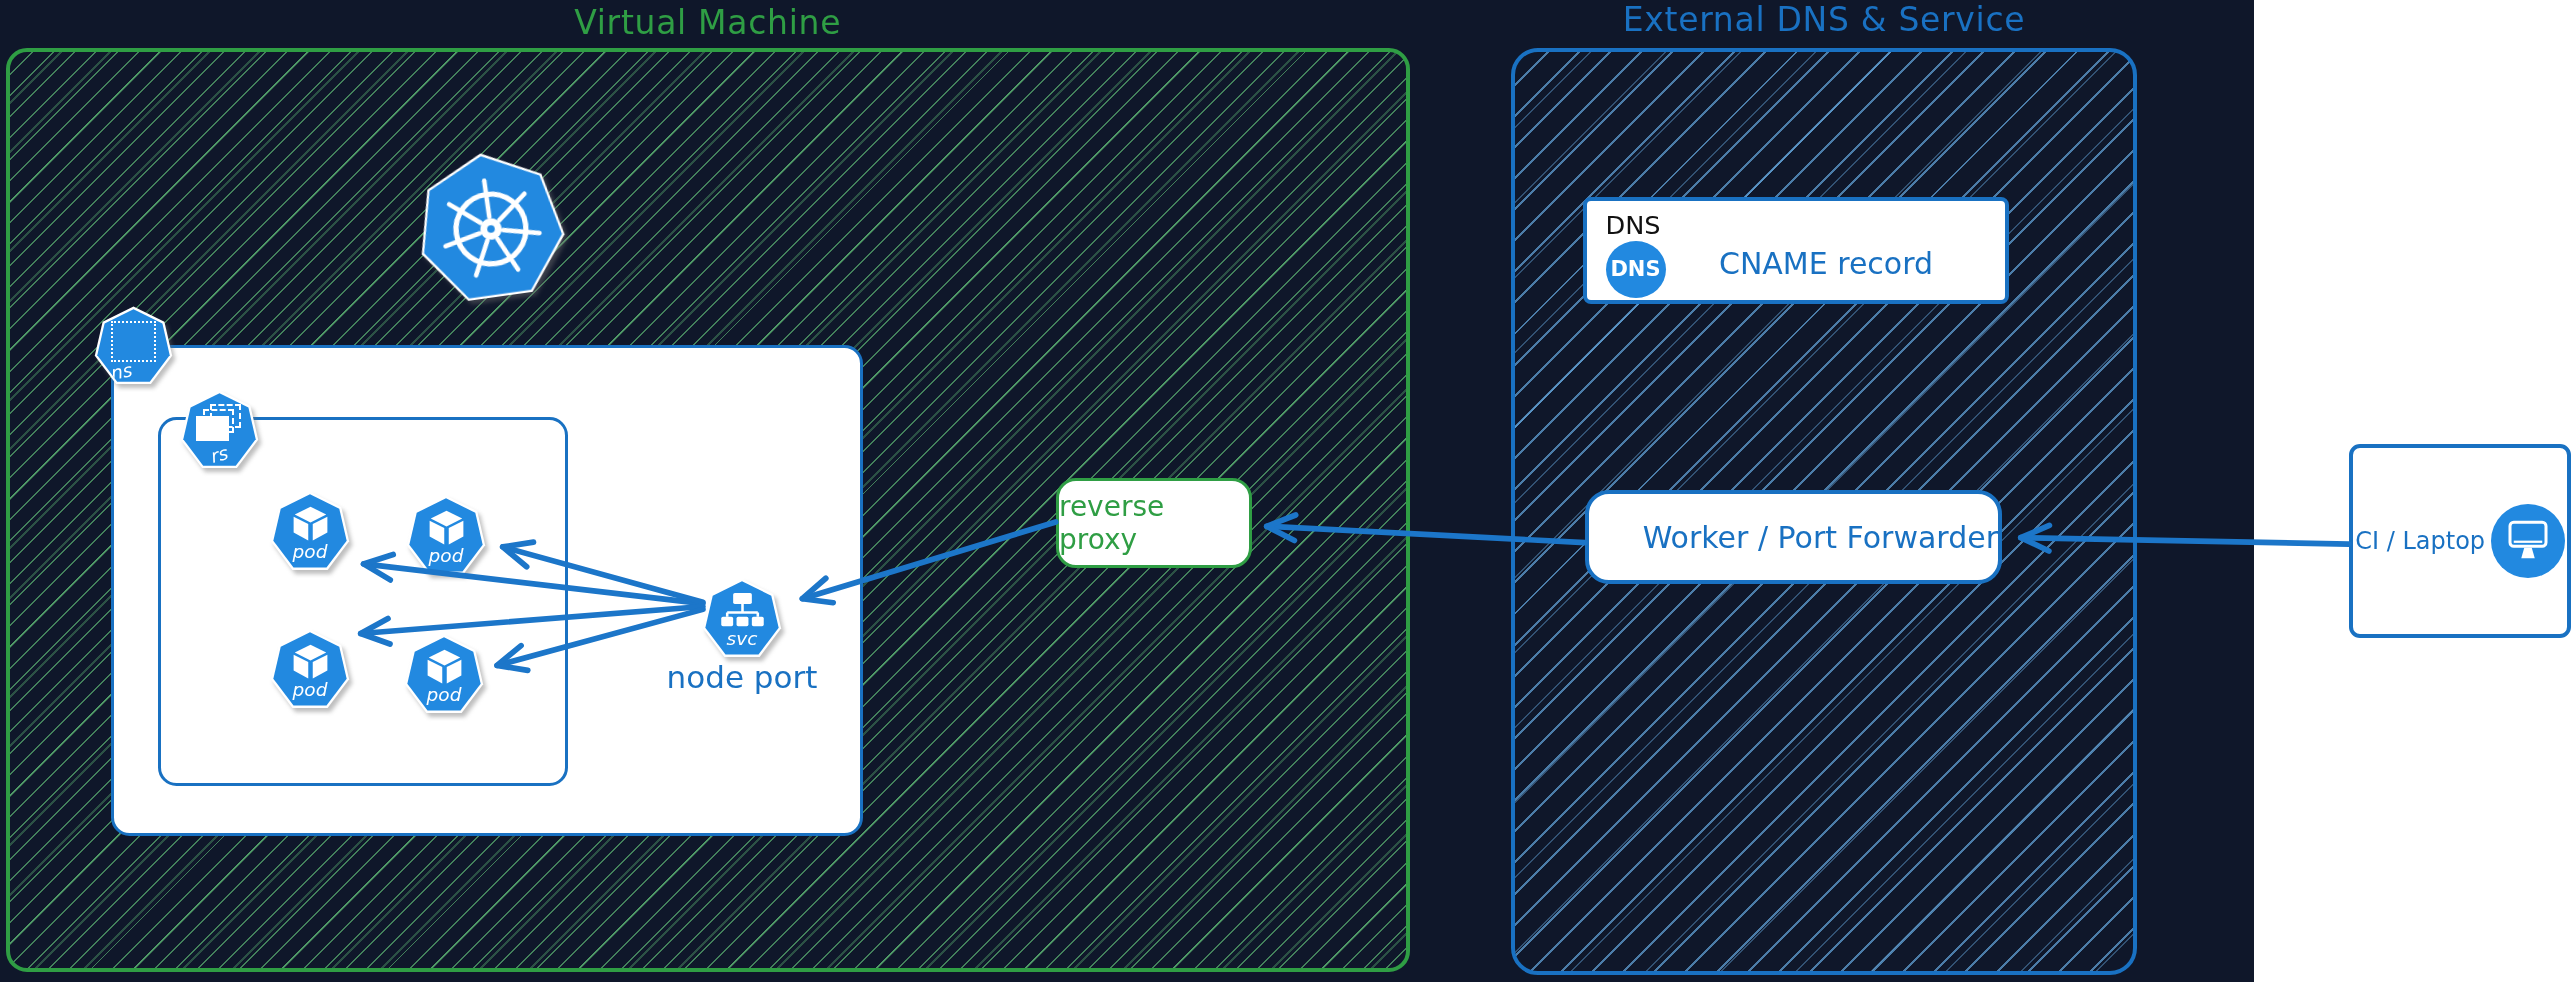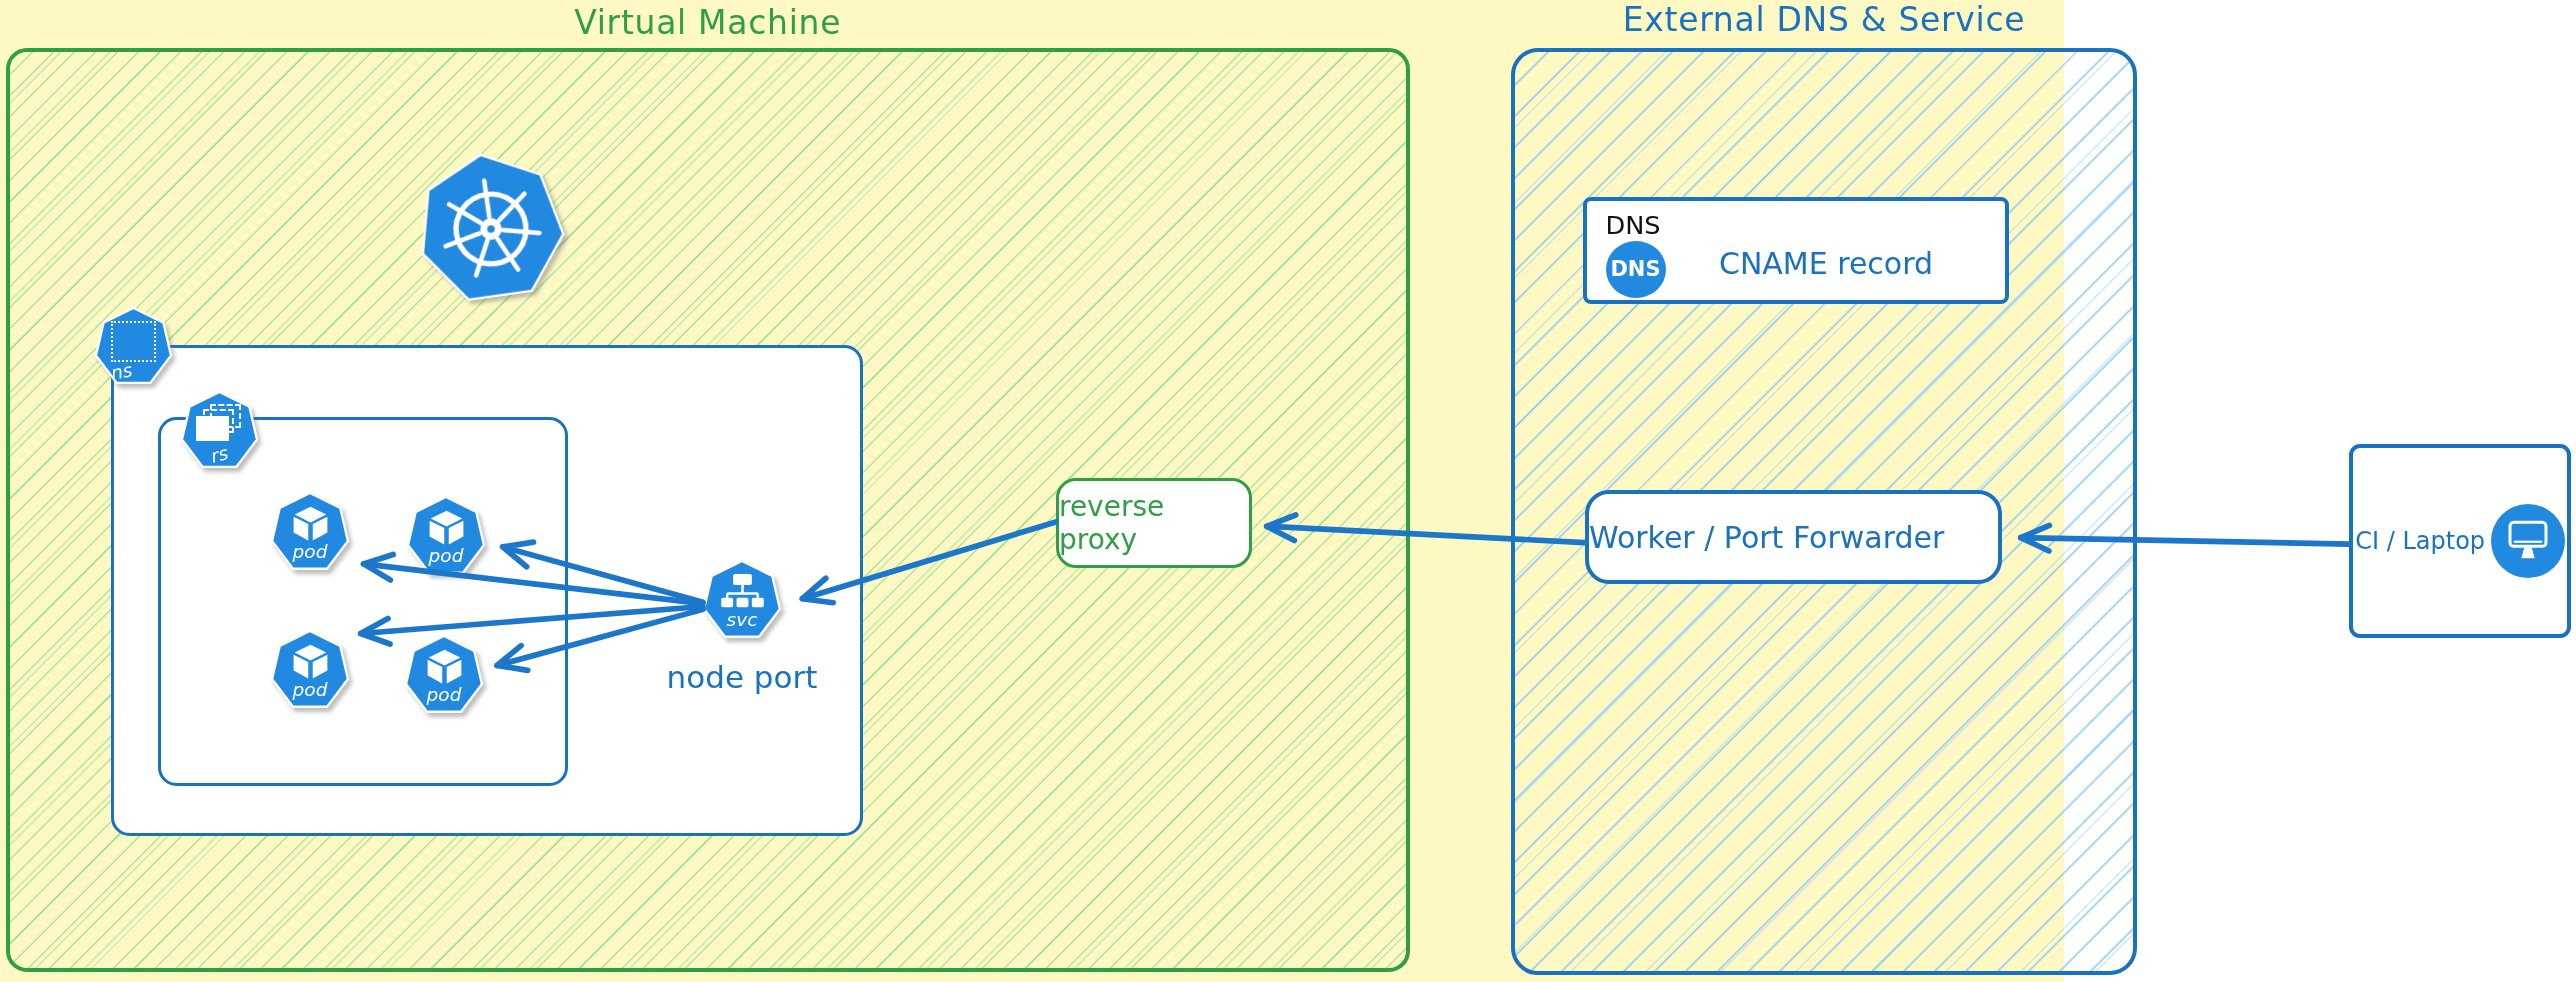--- a/index.html
+++ b/index.html
@@ -1,17 +1,17 @@
 <!DOCTYPE html>
 <html style="font-size:11.4px"><head>
 <meta charset="utf-8">
 <style>
   html,body{margin:0;padding:0;background:#ffffff;width:2576px;height:983px;overflow:hidden;
     font-family:"DejaVu Sans", sans-serif;}
-  .canvas{position:relative;width:2064px;height:983px;background:#fef9c3;}
+  .canvas{position:relative;width:2254px;height:983px;background:#0f172a;}
 
   
   .group-title{position:absolute;text-align:center;font-size:33px;letter-spacing:0.7px;font-weight:500;}
   .vm-title{left:5.7px;top:2.8px;width:1404px;color:#2f9e44;}
   .ext-title{left:1511px;top:0;width:626px;color:#1971c2;}
 
   .vm-box{position:absolute;left:5.7px;top:48px;width:1404px;height:924px;
     border:4.3px solid #2f9e44;border-radius:21px;box-sizing:border-box;
     background-image:
       repeating-linear-gradient(135deg, rgba(110,216,132,0.55) 0 1.4px, transparent 1.4px 15px),
@@ -34,21 +34,21 @@
   .hep .inner{position:absolute;inset:2.8px;background:#2289e0;display:flex;flex-direction:column;
     align-items:center;justify-content:center;color:#fff;}
   .hep .badge{font-size:18.5px;font-style:italic;font-weight:500;line-height:1;margin-top:1.4px;}
 
   .k8s{left:410px;top:148px;width:162px;height:162px;transform:rotate(-8deg);}
   .ns-icon{left:90px;top:304px;width:87px;height:87px;}
   .rs-icon{left:176px;top:388px;width:87px;height:87px;}
   .pod{width:88px;height:88px;}
   .pod1{left:266px;top:489px;} .pod2{left:402px;top:493px;}
   .pod3{left:266px;top:627px;} .pod4{left:400px;top:632px;}
-  .svc{left:698px;top:557px;width:88px;height:88px;}
+  .svc{left:698px;top:576px;width:88px;height:88px;}
 
   .dotted-square{width:41px;height:37px;border:2.8px dotted #fff;margin-top:7px;}
   .ns-badge{align-self:flex-start;margin-left:18.5px;transform:rotate(-10deg);}
   .rs-art{position:relative;width:47px;height:40px;margin-top:5.7px;}
   .rs-art .dash{position:absolute;border:2.1px dashed #fff;box-sizing:border-box;}
   .rs-art .d1{left:14px;top:0;width:31px;height:24px;}
   .rs-art .d2{left:7px;top:5px;width:31px;height:24px;}
   .rs-art .solid{position:absolute;left:0;top:11.4px;width:33px;height:25.6px;background:#fff;}
   .rs-badge{transform:rotate(-14deg);}
 
@@ -62,21 +62,21 @@
   .dns-box{position:absolute;left:1583px;top:197px;width:426px;height:107px;background:#fff;
     border:4.3px solid #1971c2;border-radius:8px;box-sizing:border-box;padding:8.5px 18.5px;}
   .dns-head{color:#111;font-size:25.6px;}
   .dns-row{display:flex;align-items:center;margin-top:1.4px;}
   .dns-circle{width:60px;height:57px;border-radius:50%;background:#2289e0;color:#fff;
     display:flex;align-items:center;justify-content:center;font-size:21px;font-weight:bold;flex:0 0 auto;}
   .cname{flex:1;text-align:center;color:#1971c2;font-size:30px;margin-top:-11.4px;}
 
   .worker-box{position:absolute;left:1585px;top:490px;width:417px;height:94px;background:#fff;
     border:4.3px solid #1971c2;border-radius:24px;box-sizing:border-box;
-    display:flex;align-items:center;justify-content:flex-start;color:#1971c2;font-size:30px;}
+    display:flex;align-items:center;justify-content:flex-end;color:#1971c2;font-size:30px;}
 
   .ci-box{position:absolute;left:2349px;top:444px;width:222px;height:194px;background:#fff;
     border:4.3px solid #1971c2;border-radius:11px;box-sizing:border-box;
     display:flex;align-items:center;justify-content:center;gap:5.7px;}
   .ci-label{color:#1971c2;font-size:24px;}
   .mon-circle{width:74px;height:74px;border-radius:50%;background:#2289e0;
     display:flex;align-items:center;justify-content:center;}
 
   .arrows{position:absolute;left:0;top:0;z-index:40;pointer-events:none;}
 </style>

